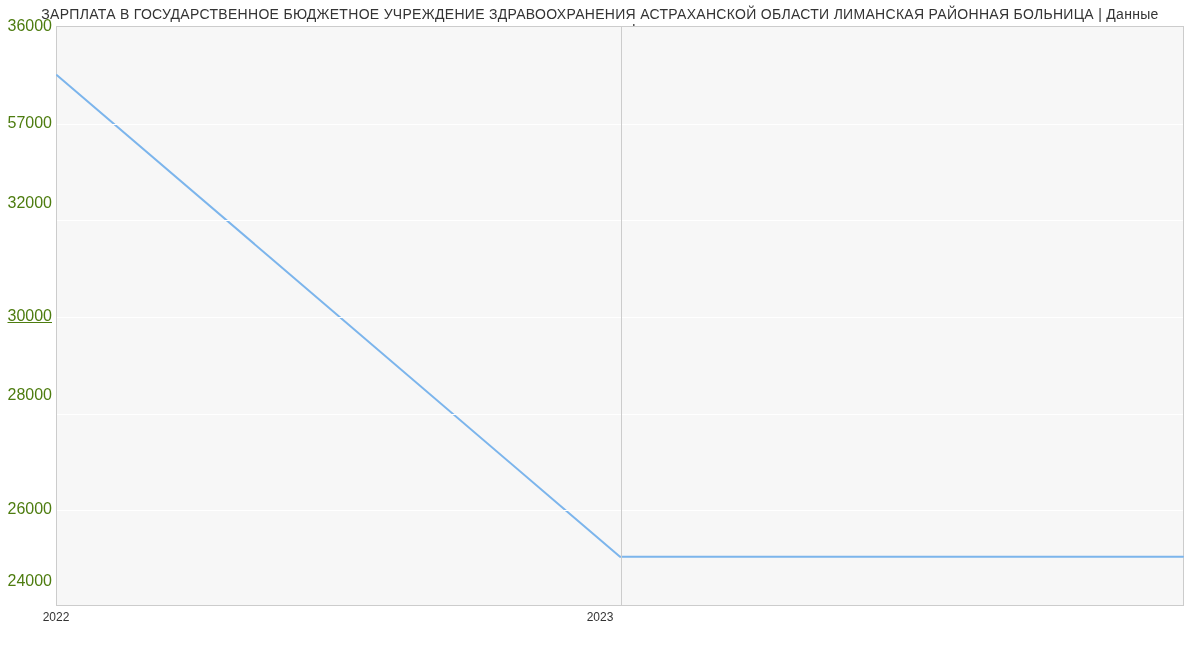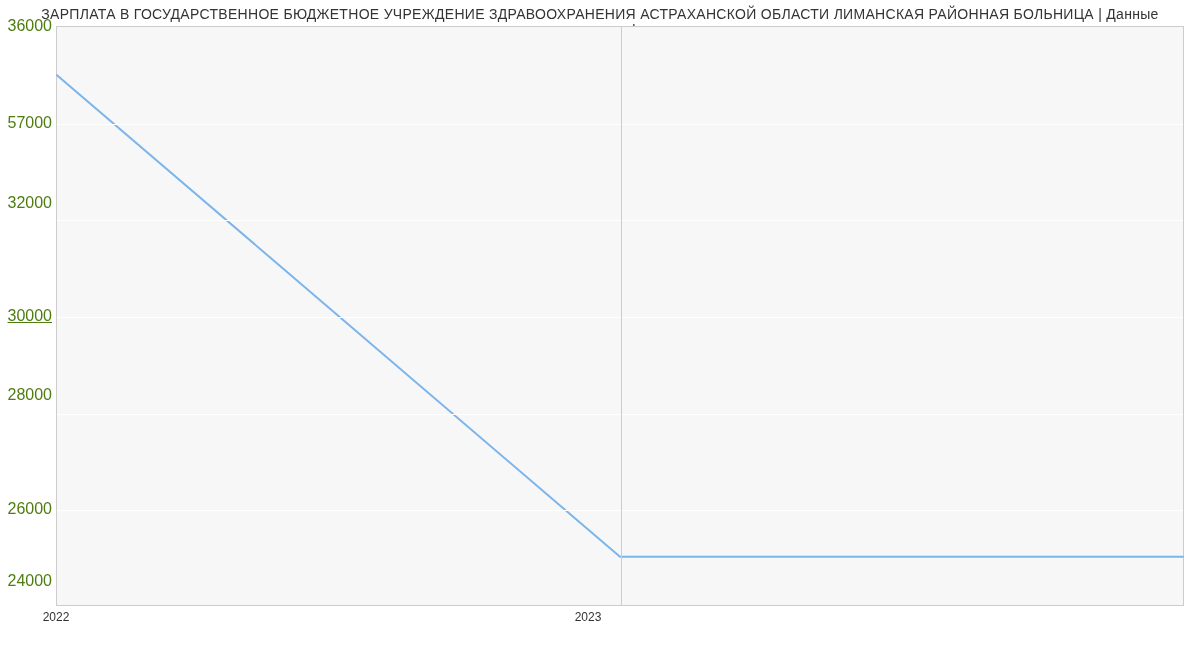--- a/index.html
+++ b/index.html
@@ -101,15 +101,15 @@
       <div class="vgrid" style="left: 564px;"></div>
     </div>
 <div class="y-tick-label" style="top: 581px;">24000</div>
     <div class="y-tick-label" style="top: 509.333px;">26000</div>
     <div class="y-tick-label" style="top: 395px;">28000</div>
     <div class="y-tick-label" style="top: 316px; text-decoration: underline;">30000</div>
     <div class="y-tick-label" style="top: 203px;">32000</div>
     <div class="y-tick-label" style="top: 122.667px;">57000</div>
     <div class="y-tick-label" style="top: 26px;">36000</div>
     <div class="x-tick-label" style="left: 56px;">2022</div>
-    <div class="x-tick-label" style="left: 588px;">2023</div>
+    <div class="x-tick-label" style="left: 600px;">2023</div>
     <div class="x-tick-label" style="left: 1228px;">2024</div>
   </div>
 
 </body></html>

